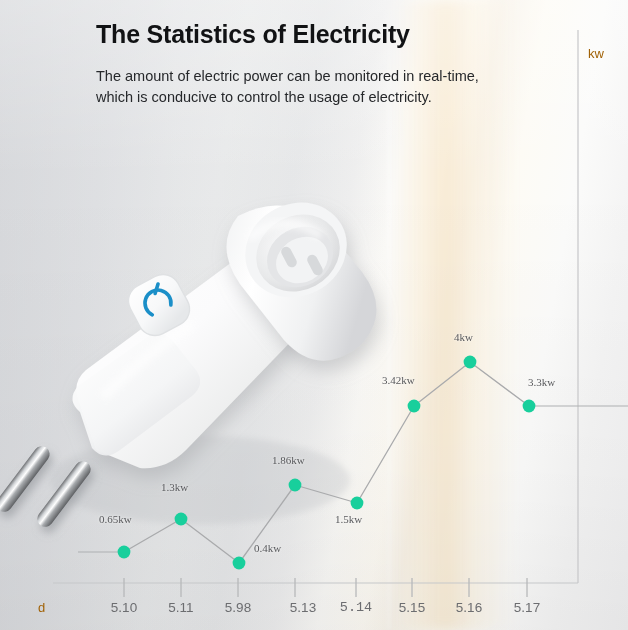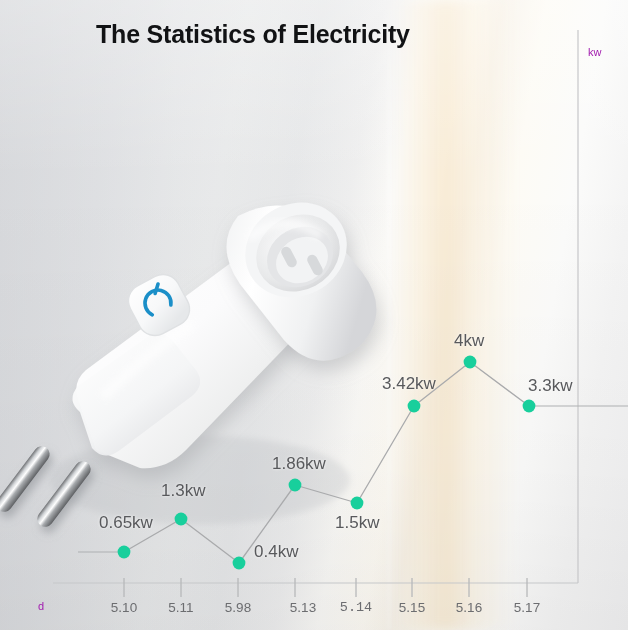--- a/index.html
+++ b/index.html
@@ -72,33 +72,34 @@
 
   
   #plug { position: absolute; left: 0px; top: 150px; width: 400px; height: 400px; }
   #plug svg { display: block; }
 
   
   #chart { position: absolute; inset: 0; }
   #chart svg { display: block; }
   .dlabel {
     position: absolute;
-    font-size: 17px; color: #58595c;
+    font-size: 11px; color: #58595c;
     white-space: nowrap;
     text-shadow: 0 0 3px rgba(255,255,255,0.85);
+    font-family: Liberation Serif, serif;
   }
   .xtick-label {
     position: absolute;
     font-size: 13.5px; color: #6c6d70;
     white-space: nowrap; 
     transform: translateX(-50%);
   }
   .axis-unit {
     position: absolute;
-    font-size: 11px; color: #a21caf;
+    font-size: 13px; color: #a16207;
     white-space: nowrap;
   }
 </style>
 </head>
 <body>
 
 <div id="stage">
 
   <div class="bg-base"></div>
   <div class="bg-leftshade"></div>
@@ -246,14 +247,18 @@
     <div class="xtick-label" style="left:356px; top:600px;font-family:Liberation Mono, monospace;">5.14</div>
     <div class="xtick-label" style="left:412px; top:600px;">5.15</div>
     <div class="xtick-label" style="left:469px; top:600px;">5.16</div>
     <div class="xtick-label" style="left:527px; top:600px;">5.17</div>
 
     <div class="axis-unit" style="left:38px;  top:600px;">d</div>
     <div class="axis-unit" style="left:588px; top:46px;">kw</div>
   </div>
 
   <div class="title">The Statistics of Electricity</div>
+  <div class="subtitle">
+    <div>The amount of electric power can be monitored in real-time,</div>
+    <div>which is conducive to control the usage of electricity.</div>
+  </div>
 
 </div>
 
 </body></html>

